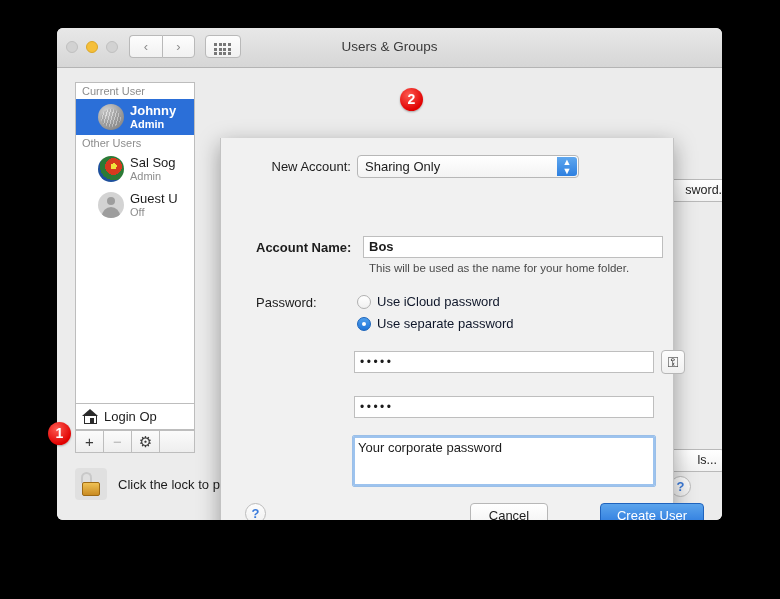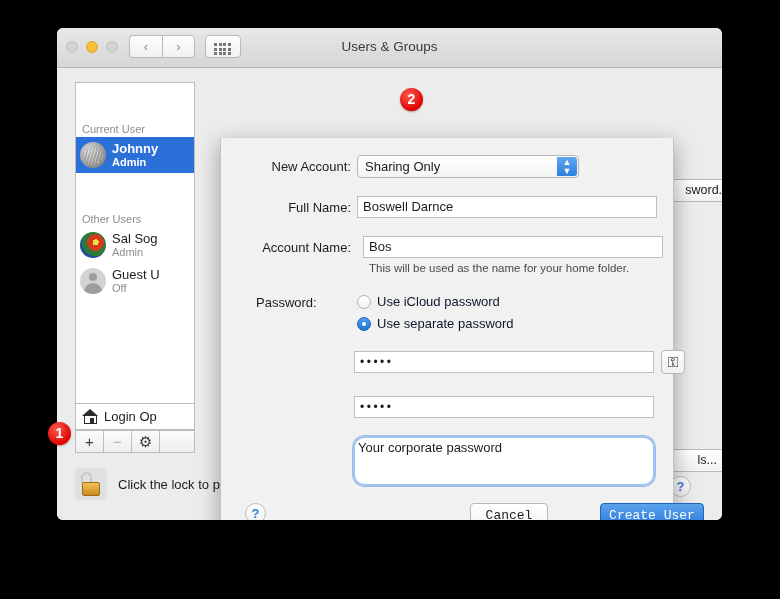--- a/index.html
+++ b/index.html
@@ -134,27 +134,26 @@
     height: 322px;
     background: #ffffff;
     border: 1px solid #bdbdbd;
     box-sizing: border-box;
     overflow: hidden;
   }
   .grouphdr {
     font-size: 11px;
     color: #8d8d8d;
     padding: 2px 0 2px 6px;
-    margin-top: 38px;
   }
   .userrow {
     display: flex;
     align-items: center;
     height: 36px;
-    padding-left: 4px;
+    padding-left: 22px;
     box-sizing: border-box;
   }
   .userrow.selected { background: #2b6fd8; }
   .avatar {
     width: 26px; height: 26px;
     border-radius: 50%;
     flex: 0 0 26px;
     margin-right: 6px;
     position: relative;
     overflow: hidden;
@@ -423,21 +422,21 @@
     line-height: 9px;
     text-align: center;
     padding-top: 1px;
     box-sizing: border-box;
   }
 
   #fullname-wrap { left: 35px; top: 58px; }
   #fullname-label { width: 95px; }
   #fullname { margin-left: 6px; width: 300px; }
 
-  #acctname-wrap { left: 35px; top: 98px; }
+  #acctname-wrap { left: 35px; top: 98px; font-weight: bold; }
   #acctname-label { width: 95px; }
   #acctname { margin-left: 12px; width: 300px; }
 
   #acct-hint {
     position: absolute;
     left: 148px;
     top: 124px;
     font-size: 11.5px;
     color: #4a4a4a;
   }
@@ -505,21 +504,21 @@
     font-size: 14px;
     color: #111;
   }
 
   #hintfield {
     position: absolute;
     left: 131px; top: 297px;
     width: 304px; height: 52px;
     background: #ffffff;
     border: 1px solid #9bbfe8;
-    border-radius: 12px;
+    border-radius: 2px;
     box-sizing: border-box;
     outline: 2px solid #9dc3ee;
     outline-offset: -3px;
     font-size: 13px;
     color: #1c1c1c;
     padding: 4px 0 0 5px;
   }
 
   #help-sheet {
     position: absolute;
@@ -537,21 +536,20 @@
   }
 
   .dlgbtn {
     position: absolute;
     height: 25px;
     border-radius: 4px;
     box-sizing: border-box;
     font-size: 13px;
     text-align: center;
     line-height: 23px;
-    font-family: Liberation Mono, monospace;
   }
   #btn-cancel {
     left: 249px; top: 365px; width: 78px;
     background: linear-gradient(to bottom,#ffffff,#f2f2f2);
     border: 1px solid #b7b7b7;
     color: #1c1c1c;
   }
   #btn-create {
     left: 331px; top: 365px; width: 104px;
     background: linear-gradient(to bottom,#5ba4ec,#2876dd);
@@ -676,24 +674,20 @@
     <div id="sheet">
 
       <div class="frow" id="popup-wrap">
         <span class="flabel" id="popup-label">New Account:</span>
         <span id="popup">
           <span>Sharing Only</span>
           <span id="popup-arrowbox">▲<br>▼</span>
         </span>
       </div>
 
-      <div class="frow" id="fullname-wrap">
-        <span class="flabel" id="fullname-label">Full Name:</span>
-        <span class="ftext" id="fullname">Boswell Darnce</span>
-      </div>
 
       <div class="frow" id="acctname-wrap">
         <span class="flabel" id="acctname-label">Account Name:</span>
         <span class="ftext" id="acctname">Bos</span>
       </div>
 
       <div id="acct-hint">This will be used as the name for your home folder.</div>
 
       <div class="flabel" id="pw-label">Password:</div>
 

